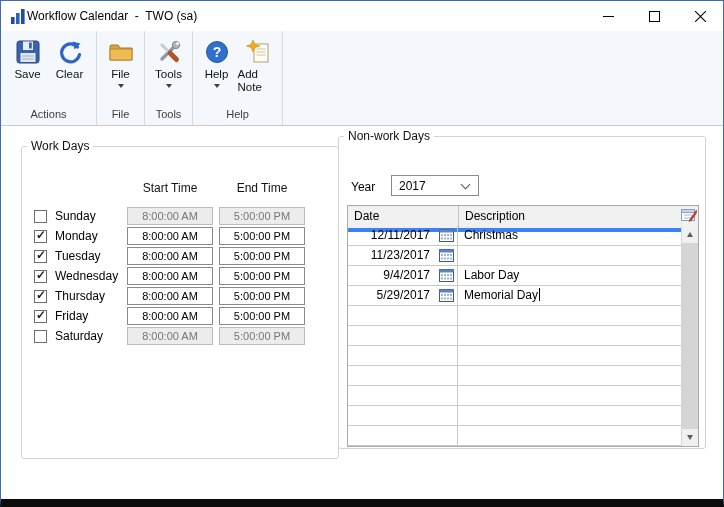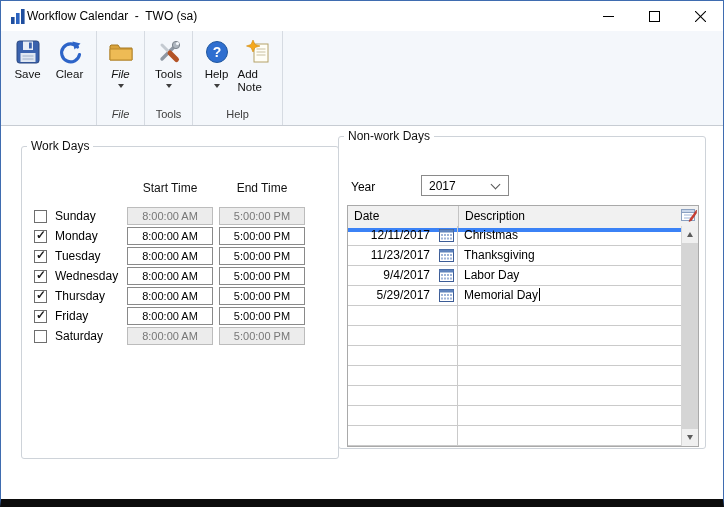--- a/index.html
+++ b/index.html
@@ -21,21 +21,21 @@
   .ribbon { position:absolute; top:30px; left:0; right:0; height:95px; background:#f4f7fb;
             border-bottom:1px solid #c7ccd3; display:flex; }
   .rgroup { display:flex; flex-direction:column; border-right:1px solid #d6dbe2; }
   .rgroup-buttons { flex:1; display:flex; align-items:flex-start; justify-content:center; padding-top:5px; }
   .rgroup-label { text-align:center; font-size:11px; color:#3d3d3d; padding:2px 2px 5px; }
   .rbtn { width:42px; display:flex; flex-direction:column; align-items:center; padding-top:2px; cursor:default; }
   .rbtn .icon { width:28px; height:28px; display:flex; align-items:center; justify-content:center; }
   .rbtn .lbl { margin-top:2px; font-size:11.5px; text-align:left; line-height:13px; color:#111; }
   .menu-arrow { margin-top:3px; width:0; height:0; border-left:3.5px solid transparent;
                 border-right:3.5px solid transparent; border-top:4px solid #3e3e3e; }
-  .g-actions { width:96px; } .g-file { width:48px;font-style:italic; } .g-tools { width:48px; } .g-help { width:90px; }
+  .g-actions { width:96px; } .g-file { width:48px; } .g-tools { width:48px; } .g-help { width:90px; }
 
   
   fieldset { position:absolute; border:1px solid #ced3d9; border-radius:3px; padding:0; }
   legend { font-size:12px; color:#101010; padding:0 4px; margin-left:5px; }
   #workdays  { left:20px;  top:138px; width:318px; height:320px; }
   #nonwork   { left:337px; top:128px; width:368px; height:320px; }
 
   
   .wd-h { position:absolute; top:28px; width:86px; text-align:center; color:#111; }
   .wd-h.start { left:105px; } .wd-h.end { left:197px; }
@@ -47,21 +47,21 @@
               font-size:12px; font-weight:bold; color:#1c1c1c; }
   .day-label { position:absolute; left:33px; top:2px; color:#000; }
   .timefield { position:absolute; top:0; width:86px; height:18px; border:1px solid #898989;
                background:#fff; text-align:center; line-height:16px; font-size:11px; color:#000; }
   .timefield.start { left:105px; } .timefield.end { left:197px; }
   .timefield.disabled { background:#ececec; color:#777; border-color:#bcbcbc; }
 
   
   .year-label { position:absolute; left:12px; top:37px; }
   .year-combo { position:absolute; left:52px; top:32px; width:88px; height:21px;
-                border:1px solid #8a8a8a; background:#fff; cursor:default;margin-left:30px; }
+                border:1px solid #8a8a8a; background:#fff; cursor:default; }
   .year-value { position:absolute; left:7px; top:3px; }
   .combo-arrow { position:absolute; right:9px; top:5px; width:7px; height:7px;
                  border-right:1.5px solid #555; border-bottom:1.5px solid #555; transform:rotate(45deg); }
 
   .nw-table { position:absolute; left:8px; top:62px; width:352px; height:242px;
               border:1px solid #a9a9a9; background:#fff; }
   .nw-header { position:absolute; top:0; left:0; right:0; height:26px; background:#f1f1f1;
                border-bottom:4px solid #3b82f6; }
   .nw-header .col-date { position:absolute; left:6px; top:3px; color:#000; }
   .nw-header .col-desc { position:absolute; left:117px; top:3px; color:#000; }
@@ -139,20 +139,21 @@
         <div class="rbtn">
           <span class="icon">
             <svg width="26" height="26" viewBox="0 0 26 26">
               <path d="M20.5 8 A 9 9 0 1 0 22.5 15.5" fill="none" stroke="#2d64c8" stroke-width="3.2" stroke-linecap="round"></path>
               <polygon points="15.5,2.5 23.5,4.5 17.5,10.5" fill="#2d64c8"></polygon>
             </svg>
           </span>
           <span class="lbl">Clear</span>
         </div>
       </div>
+      <div class="rgroup-label">Actions</div>
     </div>
 
     <div class="rgroup g-file">
       <div class="rgroup-buttons">
         <div class="rbtn">
           <span class="icon">
             <svg width="26" height="26" viewBox="0 0 26 26">
               <path d="M2 7 L2 21 L24 21 L24 9 L12 9 L10 6 L3 6 Z" fill="#d9a33c" stroke="#a87b22"></path>
               <path d="M2 10 L24 10 L24 21 L2 21 Z" fill="#eebb55" stroke="#b8872a"></path>
             </svg>
@@ -335,21 +336,20 @@
                     <rect x="8" y="5" width="2" height="2"></rect>
                     <rect x="11" y="5" width="2" height="2"></rect>
                     <rect x="2" y="8.5" width="2" height="2"></rect>
                     <rect x="5" y="8.5" width="2" height="2"></rect>
                     <rect x="8" y="8.5" width="2" height="2"></rect>
                     <rect x="11" y="8.5" width="2" height="2"></rect>
                   </g>
                 </svg>
             </span>
           </div>
-          <div class="cell-desc">Thanksgiving</div>
         </div>
 
         <div class="nw-row">
           <div class="cell-date">
             <span>9/4/2017</span>
             <span class="cal-btn">
               <svg width="15" height="13" viewBox="0 0 15 13">
                   <rect x="0.5" y="0.5" width="14" height="12" fill="#fff" stroke="#3c5c96"></rect>
                   <rect x="0.5" y="0.5" width="14" height="3" fill="#5f83bd"></rect>
                   <g fill="#9fb4d8">

